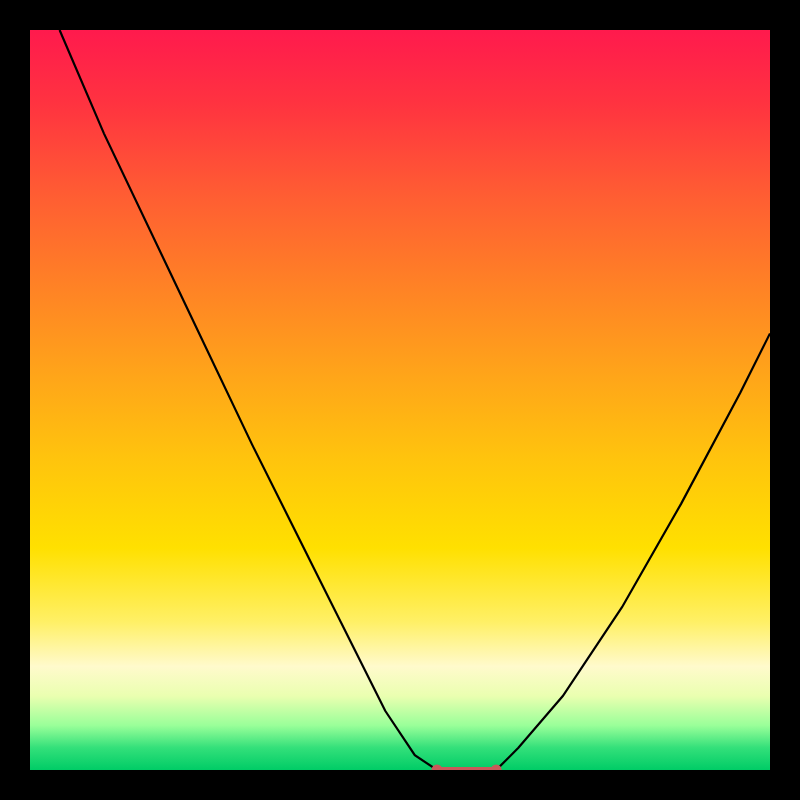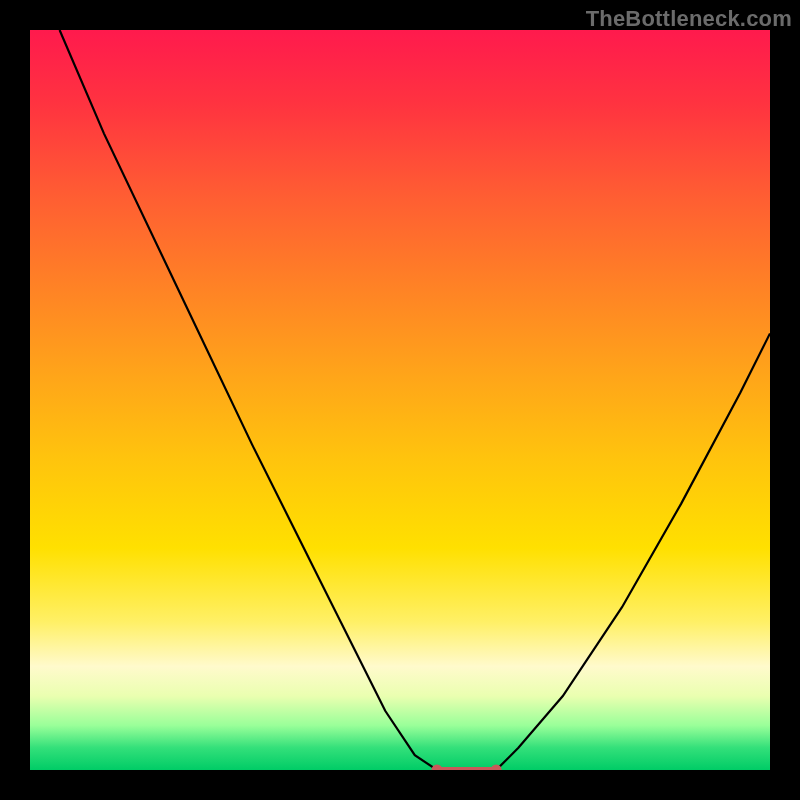--- a/index.html
+++ b/index.html
@@ -56,14 +56,13 @@
 <div class="frame">
   <div class="plot-area">
     <svg class="curve" viewBox="0 0 740 740" preserveAspectRatio="none">
       <path d="M29.60 0.00 L74.00 103.60 L148.00 259.00 L222.00 414.40 L296.00 562.40 L355.20 680.80 L384.80 725.20 L407.00 740.00" fill="none" stroke="#000" stroke-width="2.2"></path>
       <path d="M466.20 740.00 L488.40 717.80 L532.80 666.00 L592.00 577.20 L651.20 473.60 L710.40 362.60 L740.00 303.40" fill="none" stroke="#000" stroke-width="2.2"></path>
       <path d="M407.00 740.00 L414.40 740.00 L429.20 740.00 L444.00 740.00 L458.80 740.00 L466.20 740.00" fill="none" stroke="#c85a5a" stroke-width="6" stroke-linecap="round"></path>
       <circle r="5.5" fill="#c85a5a" cx="407.00" cy="740.00"></circle>
       <circle r="5.5" fill="#c85a5a" cx="466.20" cy="740.00"></circle>
     </svg>
   </div>
-  <div class="watermark">TheBottleneck.com</div>
 </div>
 
 </body></html>

